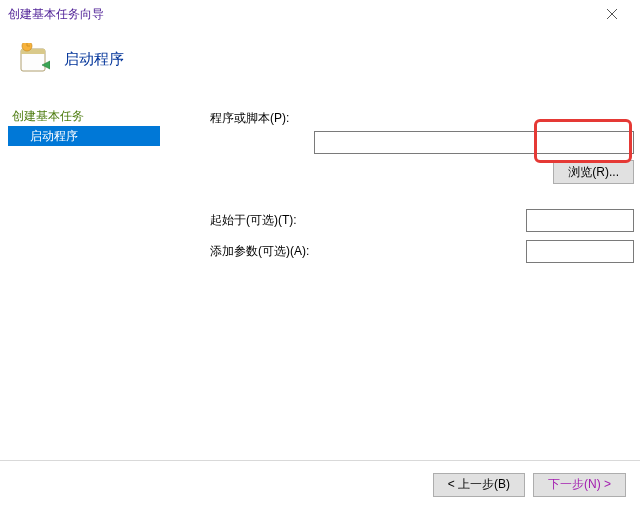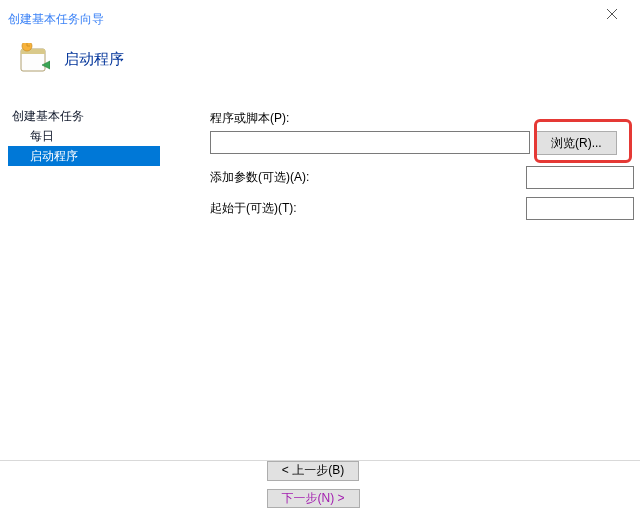--- a/index.html
+++ b/index.html
@@ -13,23 +13,23 @@
     overflow: hidden;
   }
   .window {
     width: 640px; height: 508px;
     position: relative;
     background: #fff;
   }
   .titlebar {
     height: 28px;
     display: flex;
-    align-items: flex-end;
+    align-items: center;
     padding: 0 8px;
-    color: #3b82f6;
+    color: #4c1d95;
     font-size: 12px;
   }
   .titlebar .title { flex: 1; }
   .titlebar .close {
     width: 40px; height: 28px;
     display: flex; align-items: center; justify-content: center;
     color: #333;
   }
   .titlebar .close svg { width: 10px; height: 10px; stroke: #555; stroke-width: 1; }
   .header {
@@ -57,21 +57,21 @@
     display: flex;
   }
   .sidebar {
     width: 160px;
     padding: 6px 0 0 8px;
   }
   .sidebar .step {
     height: 20px;
     line-height: 20px;
     padding-left: 4px;
-    color: #0f172a;
+    color: #4d7c0f;
     font-size: 12px;
     white-space: nowrap;
   }
   .sidebar .step.sub {
     padding-left: 22px;
   }
   .sidebar .step.selected {
     background: #0078d7;
     color: #fff;
   }
@@ -85,23 +85,24 @@
     align-items: center;
     margin-bottom: 8px;
   }
   .row.label-row { margin-bottom: 4px; margin-top: 4px; }
   .lbl {
     font-size: 12px;
     color: #000;
   }
   .script-row {
     display: flex;
-    align-items: flex-start;
+    align-items: flex-end;
     gap: 6px;
-    margin-bottom: 11px;
+    margin-bottom: 25px;
+    flex-direction: column;
   }
   input[type="text"].field {
     height: 23px;
     border: 1px solid #7a7a7a;
     padding: 2px 4px;
     font-size: 12px;
     font-family: inherit;
     background: #fff;
   }
   .script-input { width: 320px; }
@@ -130,21 +131,20 @@
     position: absolute;
     left: 0; right: 0; bottom: 0;
     height: 48px;
     border-top: 1px solid #d9d9d9;
     display: flex;
     align-items: center;
     justify-content: flex-end;
     gap: 8px;
     padding-right: 14px;
     background: #fff;
-    flex-direction: column;
   }
   .opt-row {
     display: flex;
     align-items: center;
     gap: 10px;
     margin-bottom: 8px;
   }
   .opt-row .lbl { width: 110px; }
 </style>
 </head>
@@ -173,47 +173,46 @@
         <polygon points="24,22 32,18 32,26" fill="#3aa655" stroke="#2a7a3d" stroke-width="0.6"></polygon>
       </svg>
     </div>
     <h1>启动程序</h1>
   </div>
 
   <div class="content">
 
     <div class="sidebar">
       <div class="step">创建基本任务</div>
-      <div class="step sub">每日</div>
       <div class="step sub selected">启动程序</div>
     </div>
 
     <div class="main">
 
       <div class="row label-row">
         <span class="lbl">程序或脚本(P):</span>
       </div>
       <div class="script-row" style="position:relative;">
         <input type="text" class="field script-input" value="" style="">
         <button class="btn">浏览(R)...</button>
         <div class="browse-highlight" style="left:324px; top:-12px; width:98px; height:44px;"></div>
       </div>
 
       <div class="opt-row">
+        <span class="lbl">起始于(可选)(T):</span>
+        <div style="flex:1"></div>
+        <input type="text" class="field small-input" value="" style="">
+      </div>
+
+      <div class="opt-row">
         <span class="lbl">添加参数(可选)(A):</span>
         <div style="flex:1"></div>
         <input type="text" class="field small-input" value="" style="">
       </div>
 
-      <div class="opt-row">
-        <span class="lbl">起始于(可选)(T):</span>
-        <div style="flex:1"></div>
-        <input type="text" class="field small-input" value="" style="">
-      </div>
-
     </div>
   </div>
 
   <div class="footer">
     <button class="btn">&lt; 上一步(B)</button>
     <button class="btn" disabled="">下一步(N) &gt;</button>
   </div>
 
 </div>
 

